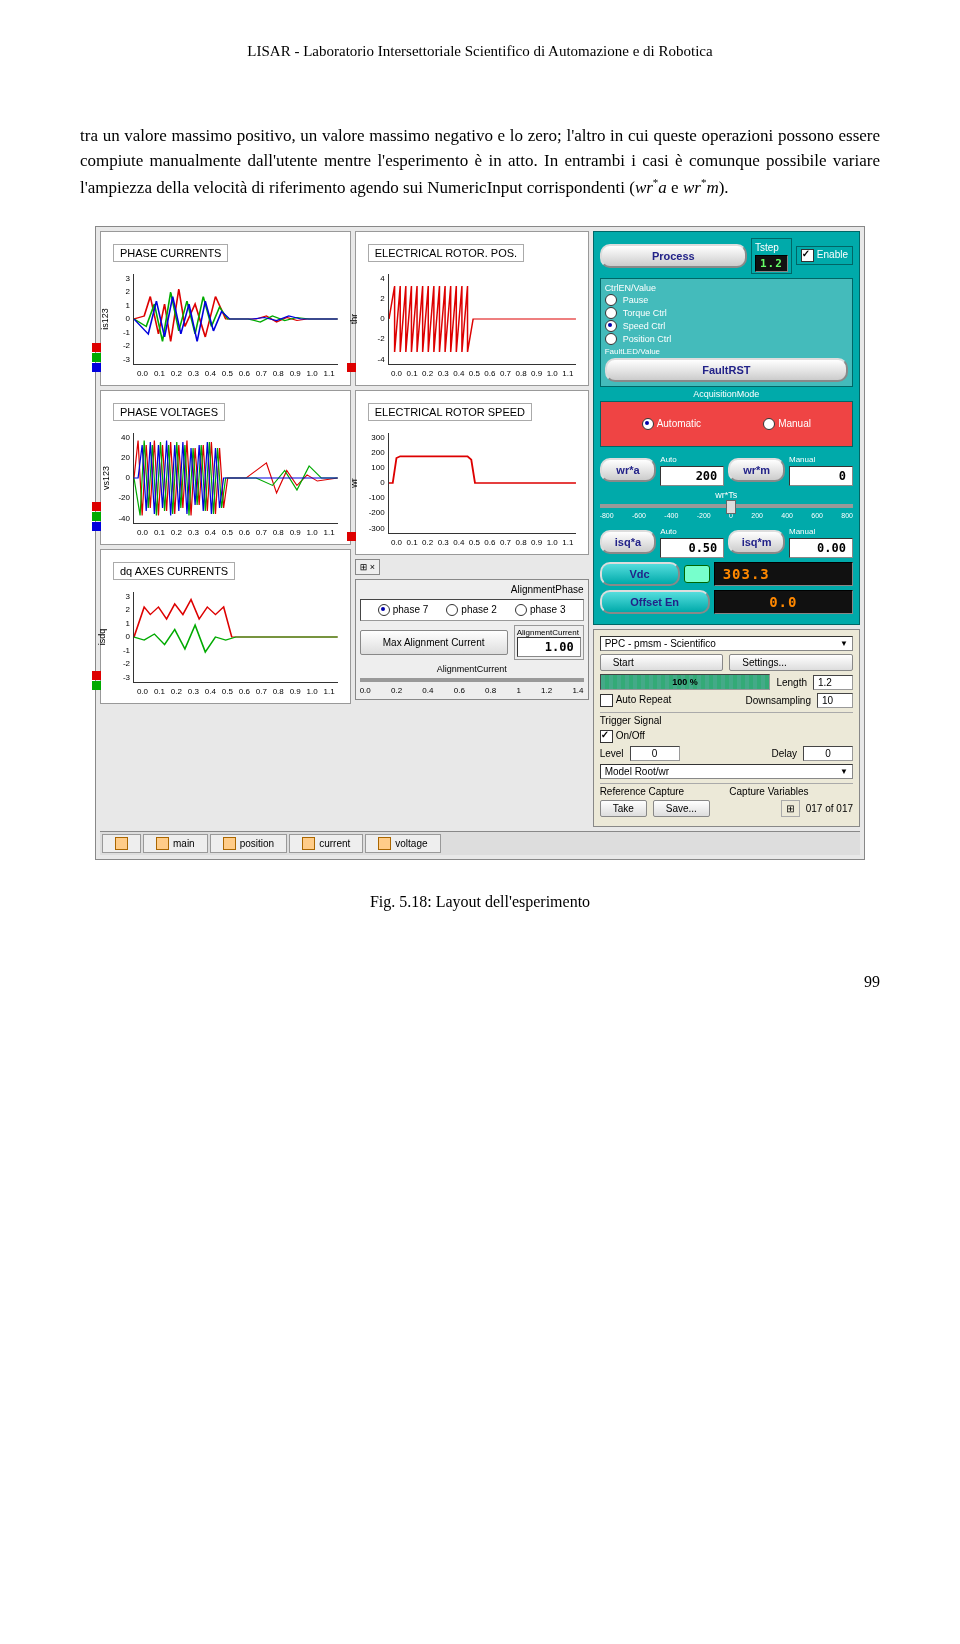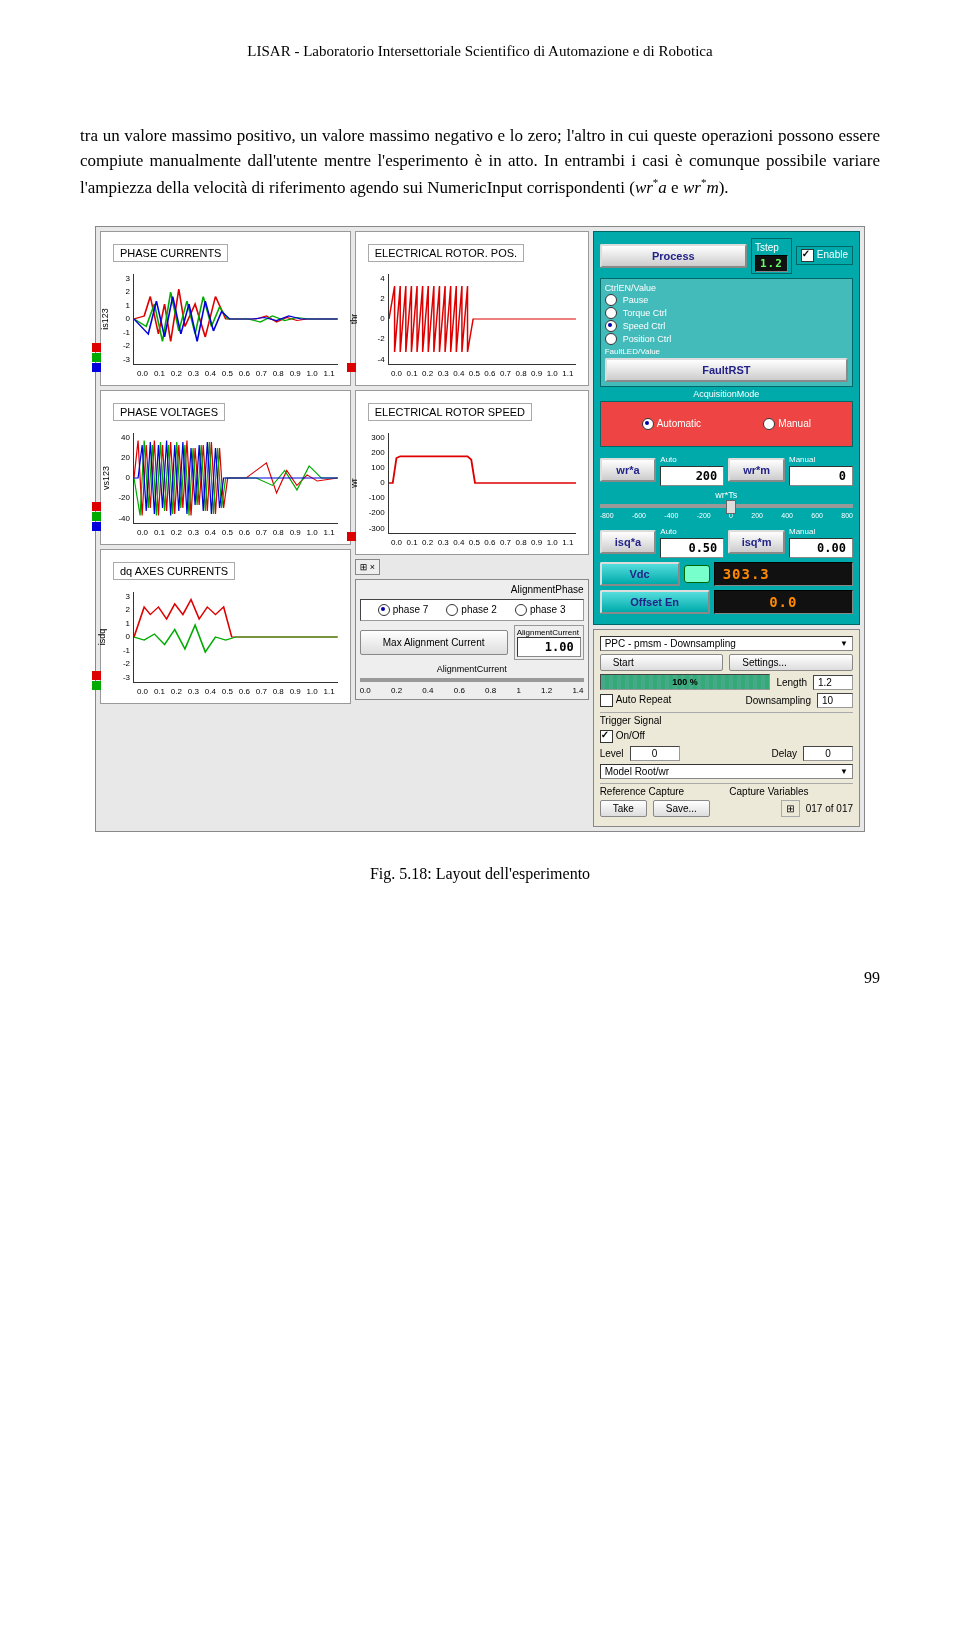--- a/index.html
+++ b/index.html
@@ -21,21 +21,21 @@
 .axis-y{position:absolute;left:-24px;top:0;bottom:0;font:8px Arial;display:flex;flex-direction:column;justify-content:space-between;text-align:right;width:20px}
 .axis-x{position:absolute;left:0;right:0;bottom:-14px;font:8px Arial;display:flex;justify-content:space-between}
 .axis-x span{flex:1;text-align:center}
 .ylabel{position:absolute;left:-40px;top:50%;transform:translateY(-50%) rotate(-90deg);font:9px Arial;white-space:nowrap}
 .legend-sq{position:absolute;left:-42px;bottom:-8px;display:flex;flex-direction:column;gap:1px}
 .sq{width:9px;height:9px}
 .r{background:#d00}.g{background:#0a0}.b{background:#00d}
 svg.wave{position:absolute;inset:0;width:100%;height:100%}
 .ctrl-panel{background:#0aa;border:1px solid #066;padding:6px;font:10px Arial}
 .ctrl-row{display:flex;gap:4px;margin-bottom:4px;align-items:center}
-.ctrl-btn{background:linear-gradient(#fff,#ccc);border:2px outset #ddd;padding:4px 8px;font:bold 11px Arial;color:#228;border-radius:2px;text-align:center;flex:1}
+.ctrl-btn{background:linear-gradient(#fff,#ccc);border:2px outset #ddd;padding:4px 8px;font:bold 11px Arial;color:#228;border-radius:10px;text-align:center;flex:1}
 .ctrl-btn.yellow{color:#cc0;background:linear-gradient(#444,#111);font-style:italic}
 .ctrl-btn.cyan{background:linear-gradient(#5dd,#0aa)}
 .badge{background:#7fc;border:1px solid #060;width:24px;height:16px;border-radius:3px}
 .num-in{background:#fff;border:1px inset #888;padding:2px 6px;font:bold 12px monospace;width:50px;text-align:right}
 .disp-val{background:#111;color:#f80;font:bold 14px monospace;padding:3px 8px;border:1px inset #333;letter-spacing:1px}
 .disp-val.green{color:#6f6}
 .sect-label{color:#fff;font:9px Arial;margin:2px 0}
 .radio-row{display:flex;gap:12px;align-items:center;color:#fff;font:10px Arial}
 .radio-dot{width:10px;height:10px;border-radius:50%;background:#fff;border:1px solid #333;display:inline-block;margin-right:3px;vertical-align:middle}
 .radio-dot.on::after{content:"";display:block;width:4px;height:4px;background:#00a;border-radius:50%;margin:2px}
@@ -50,21 +50,21 @@
 .win-btn{background:linear-gradient(#fff,#ddd);border:1px solid #888;padding:2px 12px;font:10px Arial;border-radius:2px}
 .win-in{background:#fff;border:1px inset #999;padding:1px 4px;font:10px Arial}
 .progress{background:#fff;border:1px inset #999;height:14px;flex:1;position:relative}
 .progress-fill{background:repeating-linear-gradient(90deg,#4a8 0,#4a8 4px,#3a7 4px,#3a7 8px);height:100%;width:100%}
 .progress-txt{position:absolute;inset:0;text-align:center;font:bold 9px Arial;line-height:14px}
 .align-box{background:#eee;border:1px solid #888;padding:4px;font:10px Arial}
 .btm-tabs{background:#ddd;border-top:1px solid #888;display:flex;gap:2px;padding:2px;margin-top:4px}
 .tab{background:#eee;border:1px solid #999;padding:2px 12px;font:10px Arial;display:flex;align-items:center;gap:4px}
 .tab-ico{width:11px;height:11px;background:#fc8;border:1px solid #a60}
 .caption{text-align:center;font-size:16px;margin-top:30px}
-.page-num{text-align:right;font-size:16px;margin-top:80px}
+.page-num{text-align:right;font-size:16px;margin-top:56px}
 .dd{background:#fff;border:1px inset #888;padding:1px 4px;font:10px Arial;display:flex;justify-content:space-between;align-items:center}
 .dd-arr{font-size:8px}
 </style>
 </head>
 <body>
 
 <div class="header">LISAR - Laboratorio Intersettoriale Scientifico di Automazione e di Robotica</div>
 
 <div class="body-text">
 <p><span>tra un valore massimo positivo, un valore massimo negativo e lo zero; l'altro in cui queste operazioni possono essere compiute manualmente dall'utente mentre l'esperimento è in atto. In entrambi i casi è comunque possibile variare l'ampiezza della velocità di riferimento agendo sui NumericInput corrispondenti (</span><i>wr</i><sup>*</sup><i>a</i><span> e </span><i>wr</i><sup>*</sup><i>m</i><span>).</span></p>
@@ -373,21 +373,21 @@
         <div class="disp-val" style="flex:1">303.3</div>
       </div>
       <div class="ctrl-row">
         <div class="ctrl-btn cyan" style="flex:0 0 90px">Offset En</div>
         <div class="disp-val" style="flex:1;text-align:center">0.0</div>
       </div>
     </div>
 
     <div class="acq-panel">
       <div class="dd">
-            <span>PPC - pmsm - Downsampling</span>
+            <span>PPC - pmsm - Scientifico</span>
             <span class="dd-arr">▼</span>
           </div>
       <div class="acq-row">
             <div class="win-btn" style="flex:1">Start</div>
             <div class="win-btn" style="flex:1">Settings...</div>
           </div>
       <div class="acq-row">
         <div class="progress">
               <div class="progress-fill"></div>
               <div class="progress-txt">100 %</div>
@@ -421,16 +421,37 @@
       <div class="acq-row">
         <div class="win-btn">Take</div>
         <div class="win-btn">Save...</div>
         <div style="margin-left:auto;border:1px solid #aaa;padding:2px 4px">⊞</div>
         <span>017 of 017</span>
       </div>
     </div>
   </div>
 </div>
 
+<div class="btm-tabs">
+  <div class="tab">
+        <div class="tab-ico"></div>
+      </div>
+  <div class="tab">
+        <div class="tab-ico"></div>
+        <span>main</span>
+      </div>
+  <div class="tab">
+        <div class="tab-ico"></div>
+        <span>position</span>
+      </div>
+  <div class="tab">
+        <div class="tab-ico"></div>
+        <span>current</span>
+      </div>
+  <div class="tab">
+        <div class="tab-ico"></div>
+        <span>voltage</span>
+      </div>
+</div>
 </div>
 
 <div class="caption">Fig. 5.18: Layout dell'esperimento</div>
 <div class="page-num">99</div>
 
 </body></html>

